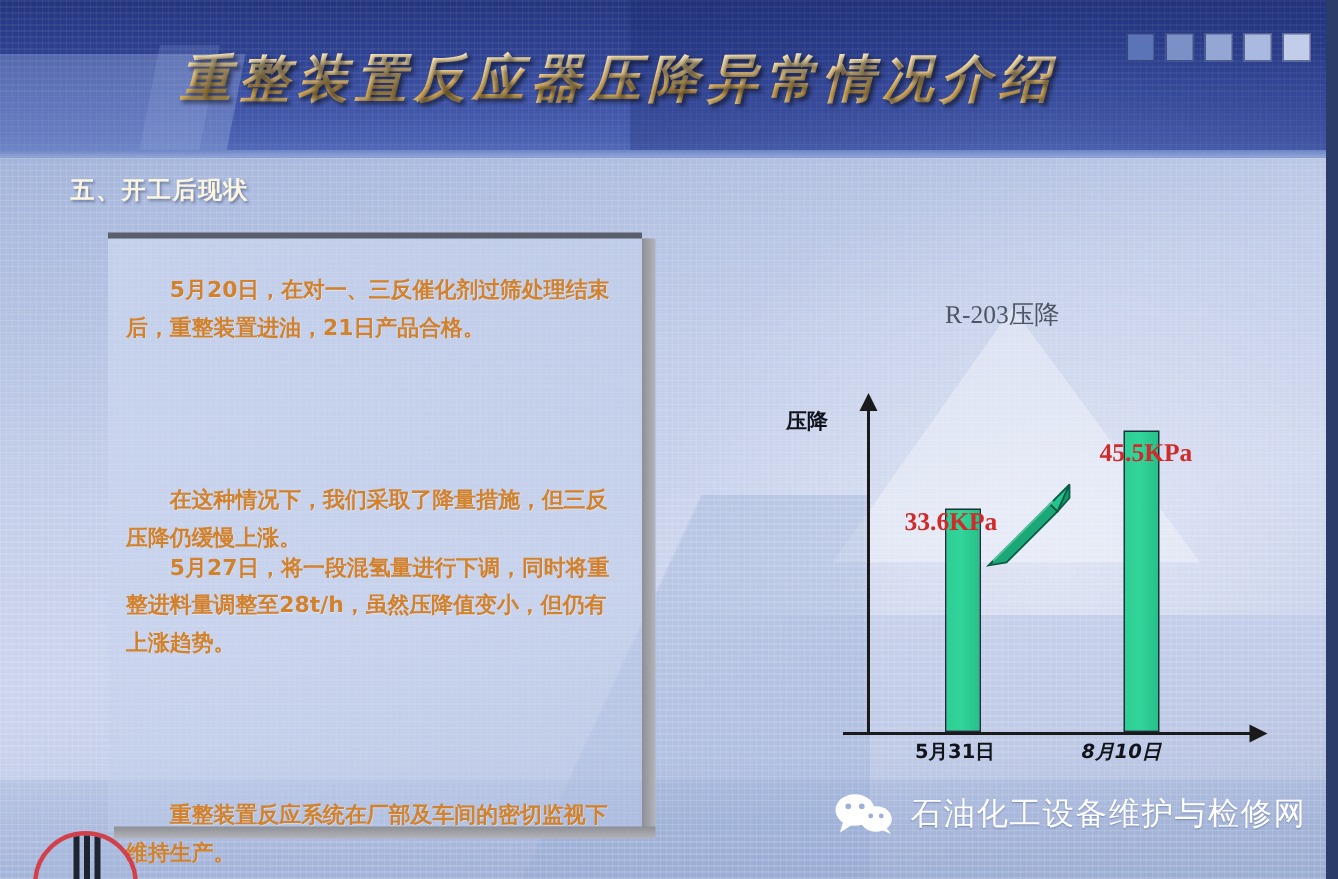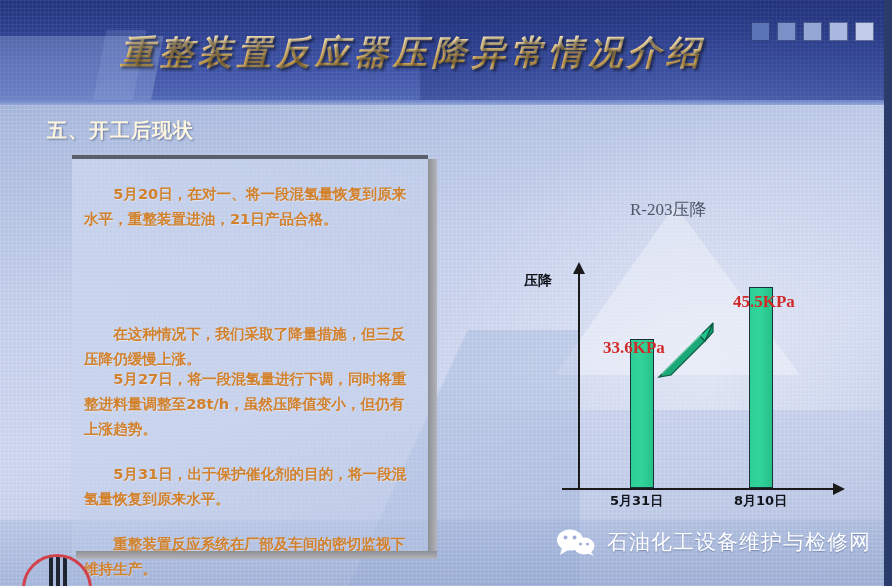--- a/index.html
+++ b/index.html
@@ -86,21 +86,21 @@
 
   .header-underline{
     position:absolute;left:0;top:100px;width:892px;height:5px;
     background:linear-gradient(180deg,#6c84c6,#93a6d8);
   }
 
   
   .section-heading{
     position:absolute;left:47px;top:117px;
     font-family:Liberation Sans, sans-serif;
-    font-size:20px;font-weight:bold;
+    font-size:16px;font-weight:bold;
     color:#fdf6df;
     letter-spacing:1px;
     text-shadow:1px 1px 2px rgba(50,60,110,.55);
     white-space:nowrap;
   }
 
   
   .textbox{
     position:absolute;left:72px;top:155px;width:356px;height:400px;
     border-top:4px solid #5a5f6b;
@@ -168,21 +168,21 @@
     font-family:"Liberation Serif","DejaVu Serif",serif;
     font-size:17px;font-weight:bold;color:#cf2b2b;white-space:nowrap;
   }
   .vlabel-a{left:103px;top:148px;}
   .vlabel-b{left:233px;top:78px;margin-top:24px;}
   .xtick{
     position:absolute;top:302px;
     font-family:"DejaVu Sans","Liberation Sans",sans-serif;
     font-size:13px;font-weight:bold;color:#11141b;white-space:nowrap;
   }
-  .xtick-a{left:110px;} .xtick-b{left:234px;}
+  .xtick-a{left:110px;} .xtick-b{left:221px;font-style:italic;}
   .arrow-up{position:absolute;left:156px;top:128px;}
 
   
   .footer{
     position:absolute;left:556px;top:528px;
     display:flex;align-items:flex-end;gap:11px;
   }
   .wechat-icon{width:40px;height:27px;position:relative;}
   .wechat-text{
     font-family:"DejaVu Sans","Liberation Sans",sans-serif;
@@ -227,24 +227,23 @@
       <span class="sq" style="background:#93a6d4"></span>
       <span class="sq" style="background:#aab9e0"></span>
       <span class="sq" style="background:#c2cdea"></span>
     </div>
   </div>
   <div class="header-underline"></div>
 
   <div class="section-heading">五、开工后现状</div>
 
   <div class="textbox">
-    <div class="para p0">5月20日，在对一、将一段混氢量恢复到原来水平，重整装置进油，21日产品合格。</div>
+    <div class="para p0">5月20日，在对一、三反催化剂过筛处理结束后，重整装置进油，21日产品合格。</div>
     <div class="para p2">在这种情况下，我们采取了降量措施，但三反压降仍缓慢上涨。</div>
     <div class="para p3">5月27日，将一段混氢量进行下调，同时将重整进料量调整至28t/h，虽然压降值变小，但仍有上涨趋势。</div>
-    <div class="para p4">5月31日，出于保护催化剂的目的，将一段混氢量恢复到原来水平。</div>
     <div class="para p5">重整装置反应系统在厂部及车间的密切监视下维持生产。</div>
   </div>
   <div class="textbox-shadow-r"></div>
   <div class="textbox-shadow-b"></div>
 
   <div class="chart">
     <div class="chart-title">R-203压降</div>
 
     <div class="ylabel">压降</div>
     <div class="axis-y"></div>

